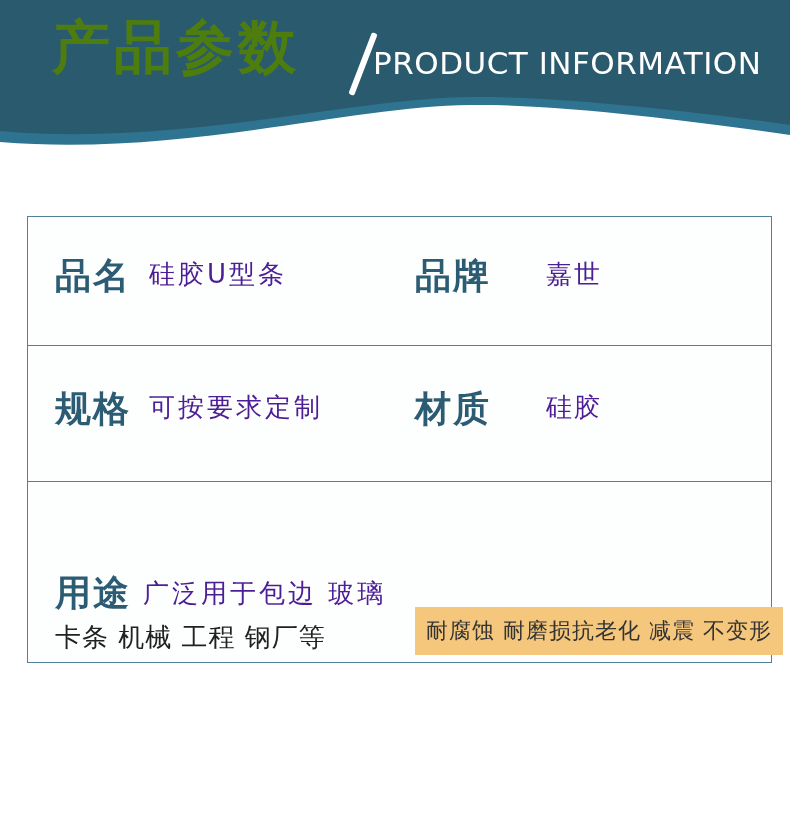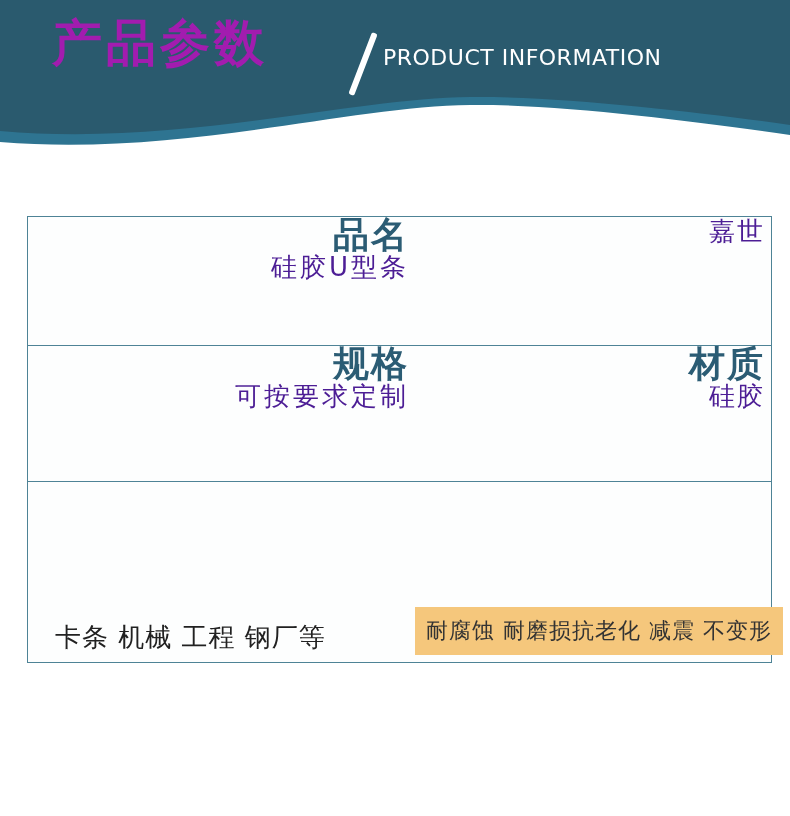--- a/index.html
+++ b/index.html
@@ -6,61 +6,60 @@
   body{
     width:790px;height:816px;position:relative;background:#ffffff;
     font-family:"DejaVu Sans","Liberation Sans",sans-serif;
     overflow:hidden;
   }
   
   .header{position:absolute;left:0;top:0;width:790px;height:160px;}
   .header svg{position:absolute;left:0;top:0;display:block;}
   .title-zh{
     position:absolute;left:52px;top:16px;
-    font-size:50px;font-weight:900;letter-spacing:4px;line-height:1.1;
-    color:#a21caf;white-space:nowrap;
+    font-size:58px;font-weight:900;letter-spacing:4px;line-height:1.1;
+    color:#4d7c0f;white-space:nowrap;
   }
   .slash{
     position:absolute;left:360px;top:31px;width:6px;height:66px;
     background:#ffffff;transform:rotate(21deg);border-radius:2px;
   }
   .title-en{
-    position:absolute;left:383px;top:45px;
-    font-size:22px;font-weight:400;letter-spacing:0.5px;
+    position:absolute;left:373px;top:45px;
+    font-size:31px;font-weight:400;letter-spacing:0.5px;
     color:#ffffff;white-space:nowrap;
   }
   
   .spec-table{
     position:absolute;left:27px;top:216px;width:745px;height:447px;
     border:1px solid #4e8396;background:#fdfefe;box-sizing:border-box;
     display:flex;flex-direction:column;
   }
   .spec-row{
     display:grid;grid-template-columns:387px 1fr;
     box-sizing:border-box;border-bottom:1px solid #4e8396;
   }
   .spec-row.r1{height:129px;}
   .spec-row.r2{height:136px;}
   .spec-row.r3{flex:1;border-bottom:none;}
   .cell{
-    display:flex;align-items:flex-end;box-sizing:border-box;
+    display:flex;align-items:center;box-sizing:border-box;
     padding:0 6px 10px 27px;
-    flex-direction:column;
   }
   .cell.right{padding-left:0;}
   .cell.col3{flex-direction:column;align-items:flex-start;justify-content:flex-end;padding-bottom:7px;}
   .lbl{
     font-size:36px;font-weight:800;color:#2b5c74;line-height:1;
     letter-spacing:2px;white-space:nowrap;
   }
   .val{
     font-size:26px;font-weight:500;color:#4c1d95;line-height:1.15;
     letter-spacing:3px;white-space:nowrap;margin:0 0 2px 18px;
   }
-  .cell.right .val{margin-left:20px;letter-spacing:2px;}
+  .cell.right .val{margin-left:55px;letter-spacing:2px;}
   .line1{display:flex;align-items:flex-end;}
   .line1 .val{margin-left:12px;}
   .cell.right .line1 .val{margin-left:33px;letter-spacing:3px;}
   .line2{
     font-size:26px;font-weight:400;color:#212121;letter-spacing:1px;
     white-space:nowrap;margin-top:9px;
   }
   .highlight-badge{
     display:inline-block;background:#f5c77c;color:#333333;
     font-size:22px;font-weight:500;letter-spacing:1px;white-space:nowrap;
@@ -81,37 +80,42 @@
 </div>
 
 <div class="spec-table">
 
   <div class="spec-row r1">
     <div class="cell left">
       <span class="lbl">品名</span>
       <span class="val">硅胶U型条</span>
     </div>
     <div class="cell right">
+      <span class="lbl">品牌</span>
       <span class="val">嘉世</span>
     </div>
   </div>
 
   <div class="spec-row r2">
     <div class="cell left">
       <span class="lbl">规格</span>
       <span class="val">可按要求定制</span>
     </div>
     <div class="cell right">
       <span class="lbl">材质</span>
       <span class="val">硅胶</span>
     </div>
   </div>
 
   <div class="spec-row r3">
     <div class="cell left col3">
+      <div class="line1">
+        <span class="lbl">用途</span>
+        <span class="val">广泛用于包边 玻璃</span>
+      </div>
       <div class="line2">卡条 机械 工程 钢厂等</div>
     </div>
     <div class="cell right col3">
       <div class="highlight-badge">耐腐蚀 耐磨损抗老化 减震 不变形</div>
     </div>
   </div>
 
 </div>
 
 </body></html>

